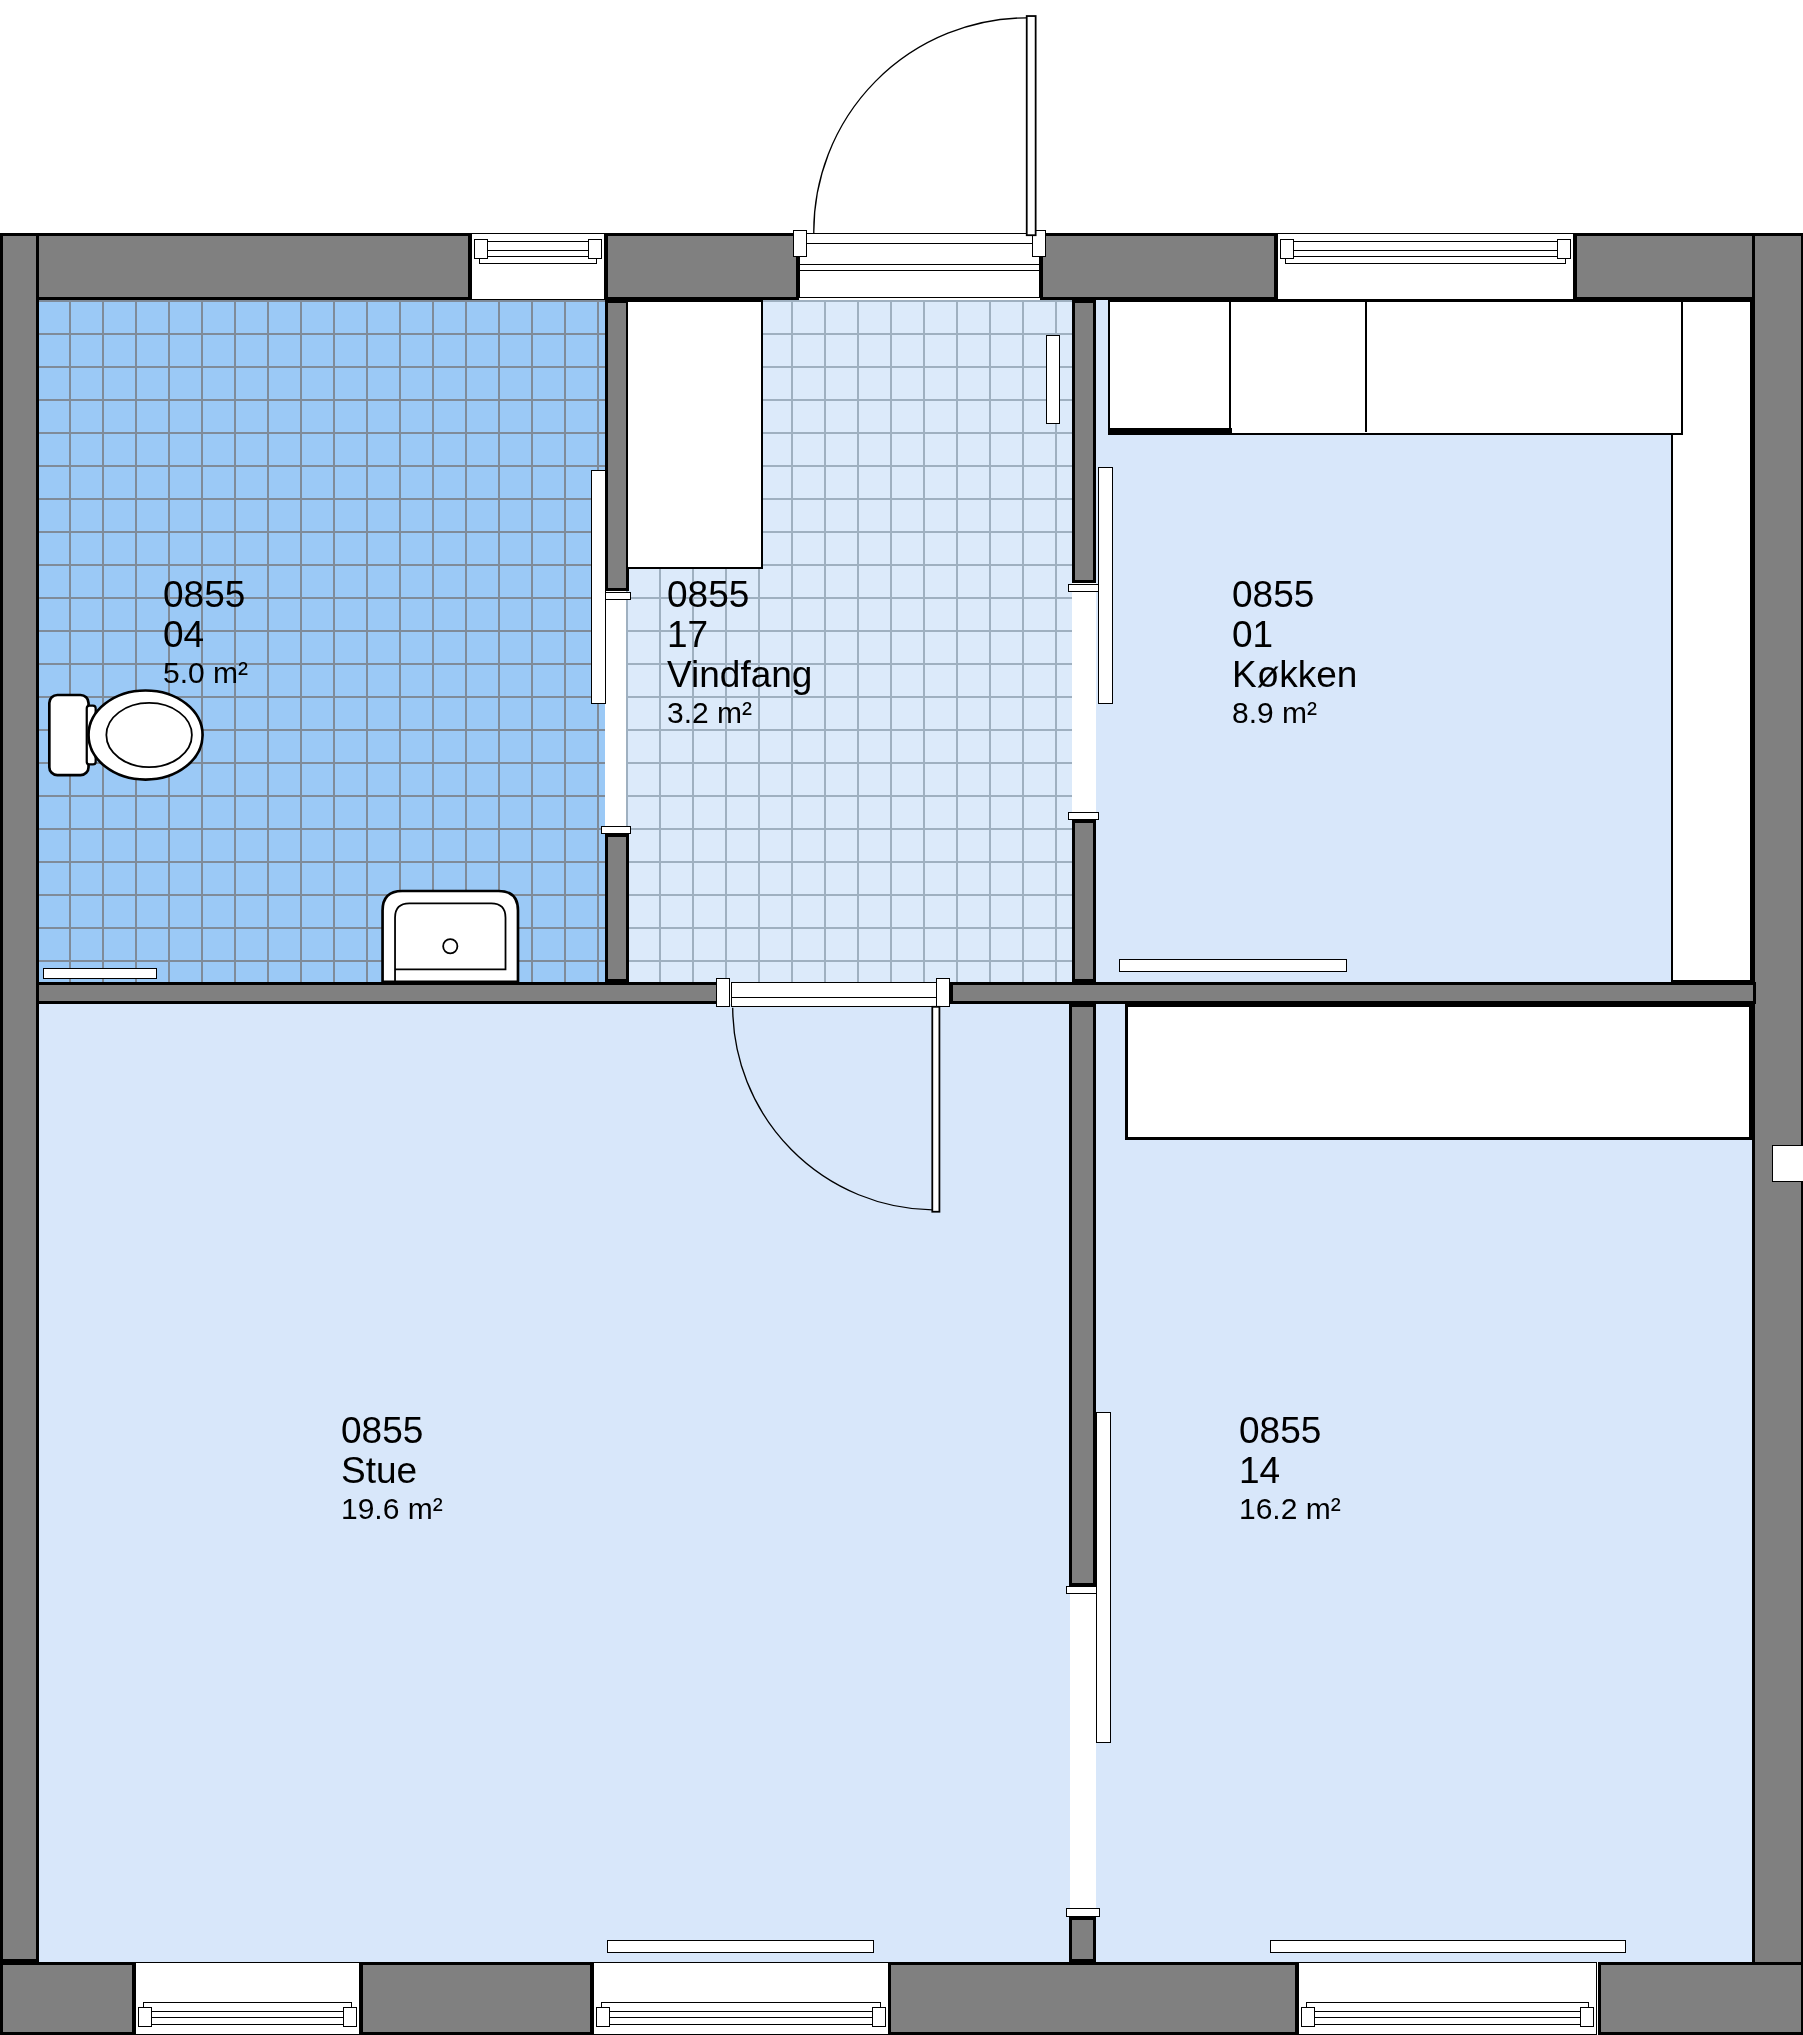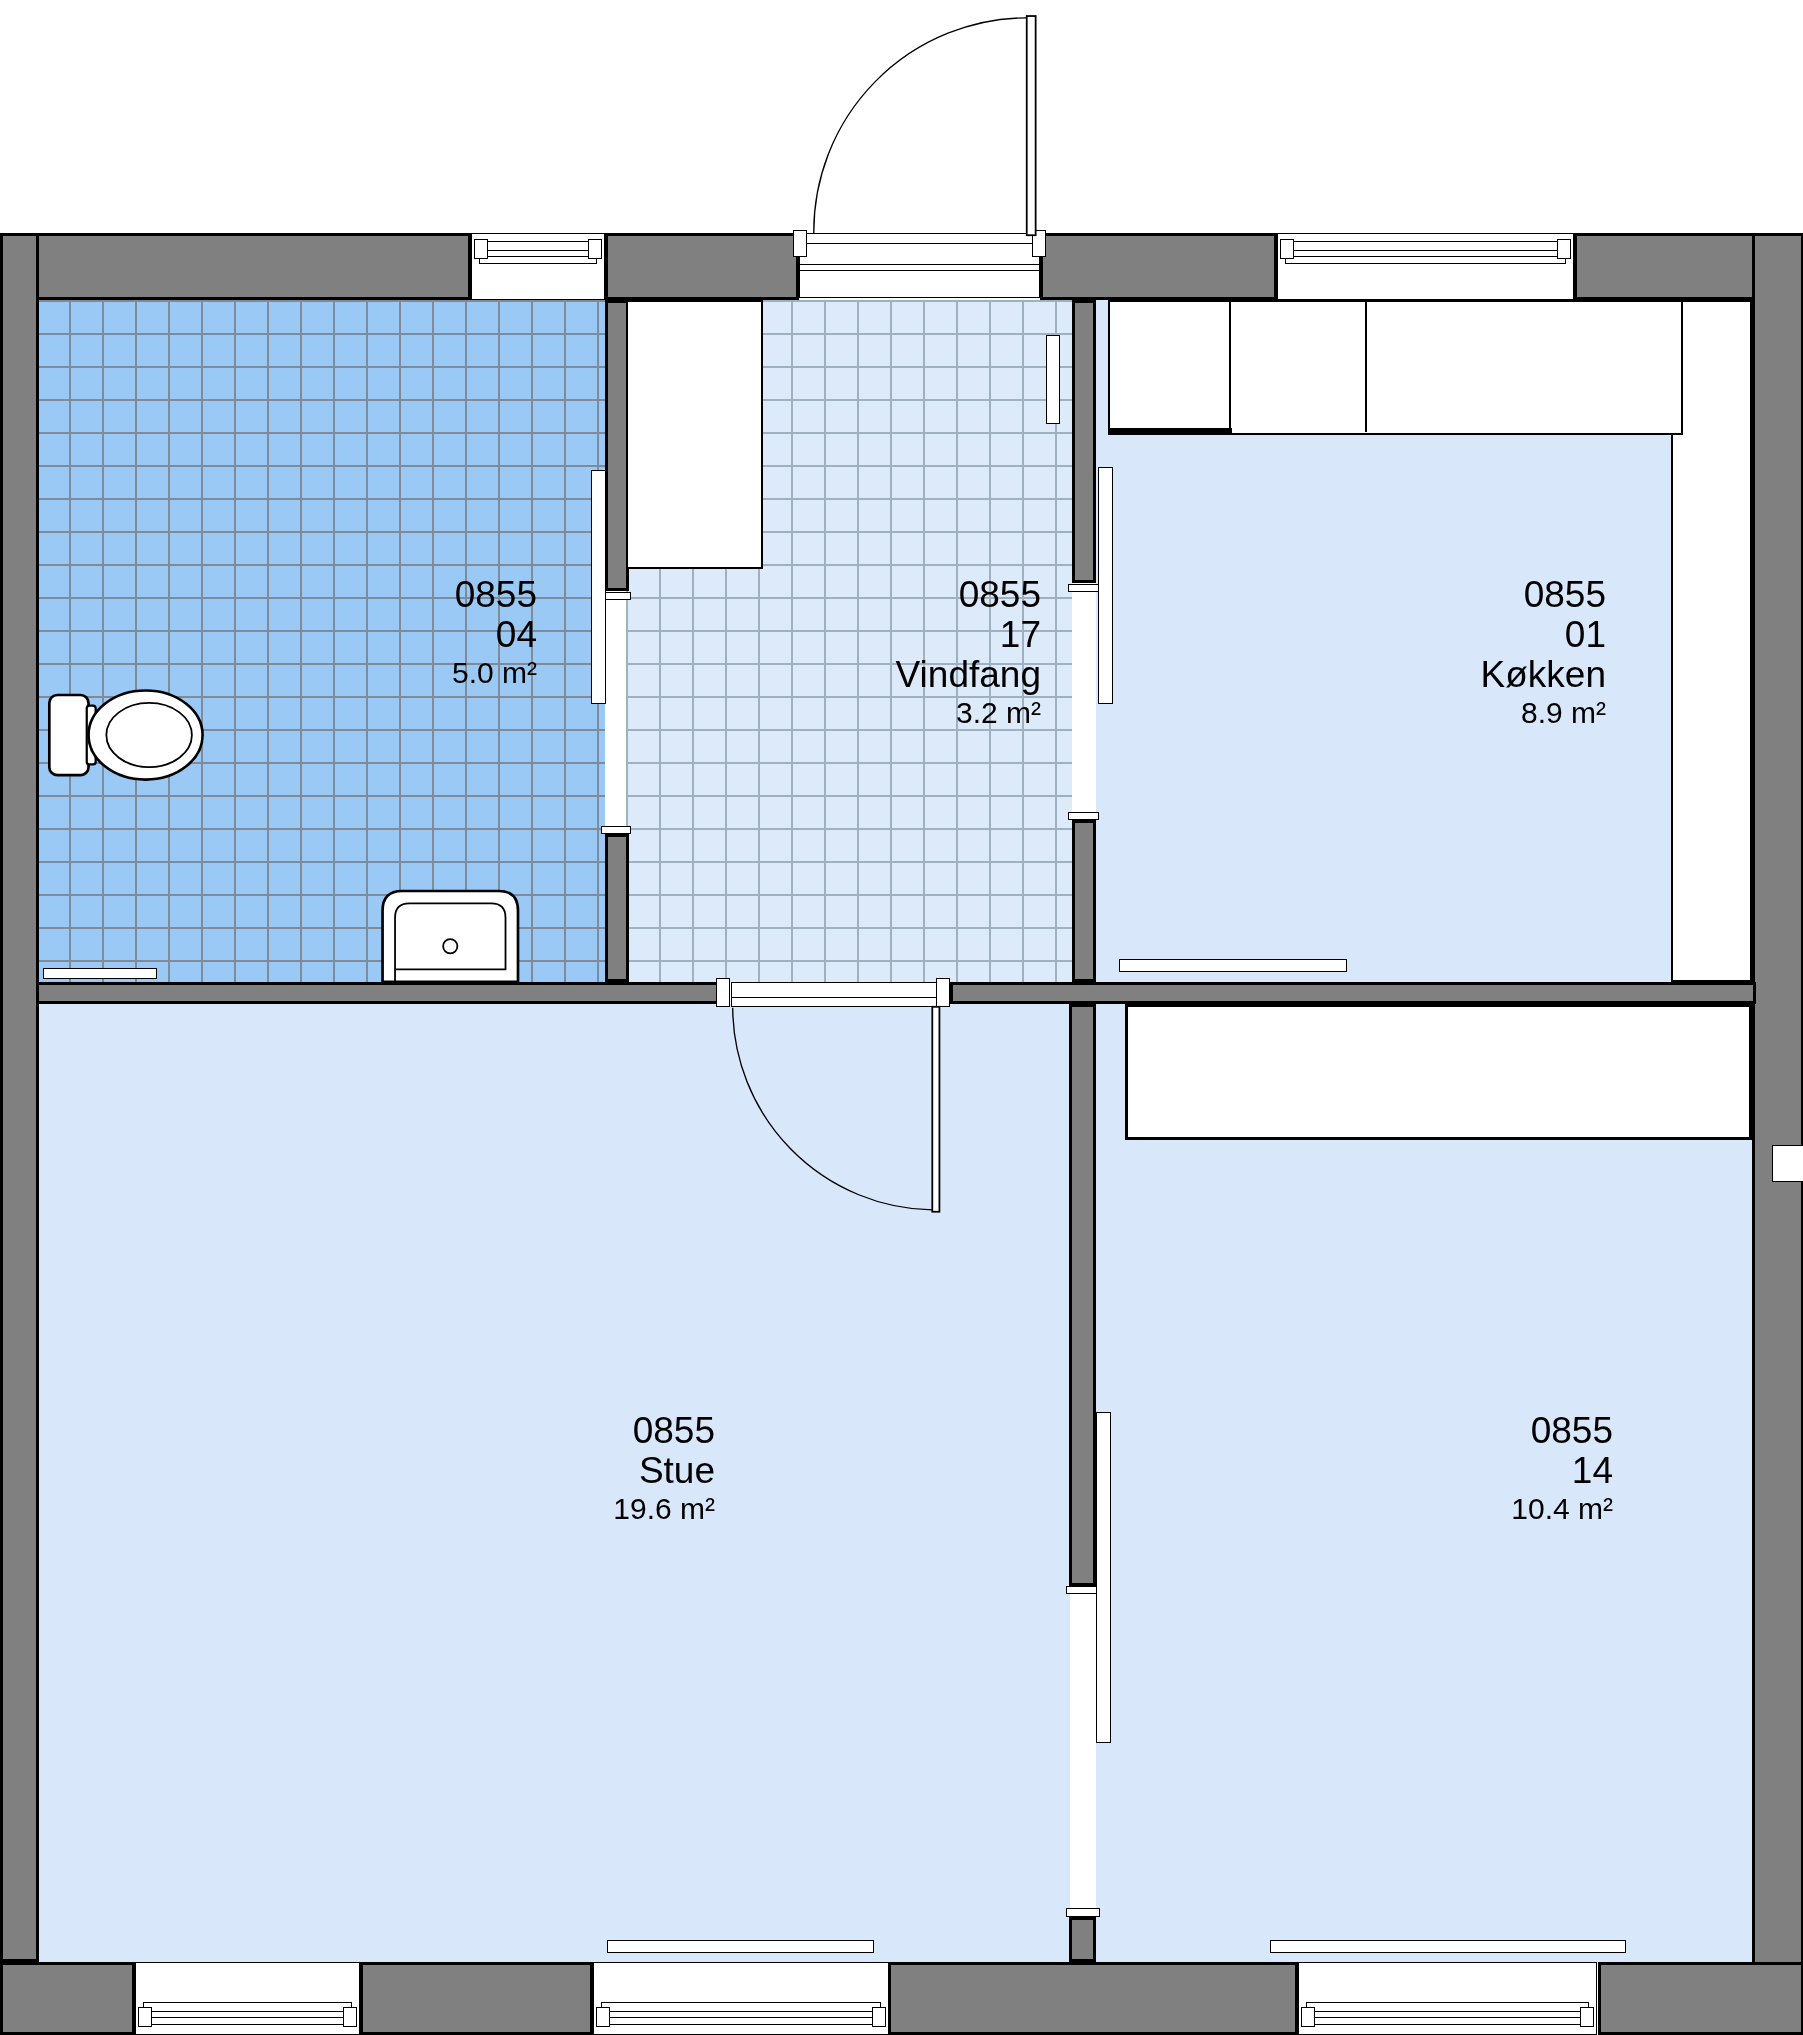--- a/index.html
+++ b/index.html
@@ -37,21 +37,21 @@
   .cap{position:absolute;width:12.5px;height:18px;background:#fff;border:1.8px solid #000;}
   
   .threshold{position:absolute;box-sizing:border-box;background:#fff;border:0.9px solid #000;}
   .jamb{position:absolute;box-sizing:border-box;background:#fff;border:1.8px solid #000;}
   .leaf{position:absolute;box-sizing:border-box;background:#fff;border:1.8px solid #000;}
   .furn{position:absolute;box-sizing:border-box;background:#fff;border:2.7px solid #000;}
   .radiator{position:absolute;box-sizing:border-box;background:#fff;border:1.8px solid #000;}
   .divider{position:absolute;box-sizing:border-box;background:#000;}
   
   .room-label{
-    position:absolute;width:374px;margin-left:-187px;text-align:right;color:#000;
+    position:absolute;width:374px;margin-left:-187px;text-align:left;color:#000;
     font-size:37px;line-height:40px;font-weight:400;letter-spacing:0px;
   }
   .room-label .area{font-size:30px;line-height:36px;}
   svg{position:absolute;left:0;top:0;}
 </style>
 </head>
 <body>
 
 <div id="scene">
 
@@ -208,17 +208,17 @@
 
   <div class="room-label" style="left:528px;top:1411px;">
     <div>0855</div>
     <div>Stue</div>
     <div class="area">19.6 m²</div>
   </div>
 
   <div class="room-label" style="left:1426px;top:1411px;">
     <div>0855</div>
     <div>14</div>
-    <div class="area">10.4 m²</div>
+    <div class="area">16.2 m²</div>
   </div>
 
 </div>
 
 
 </body></html>

